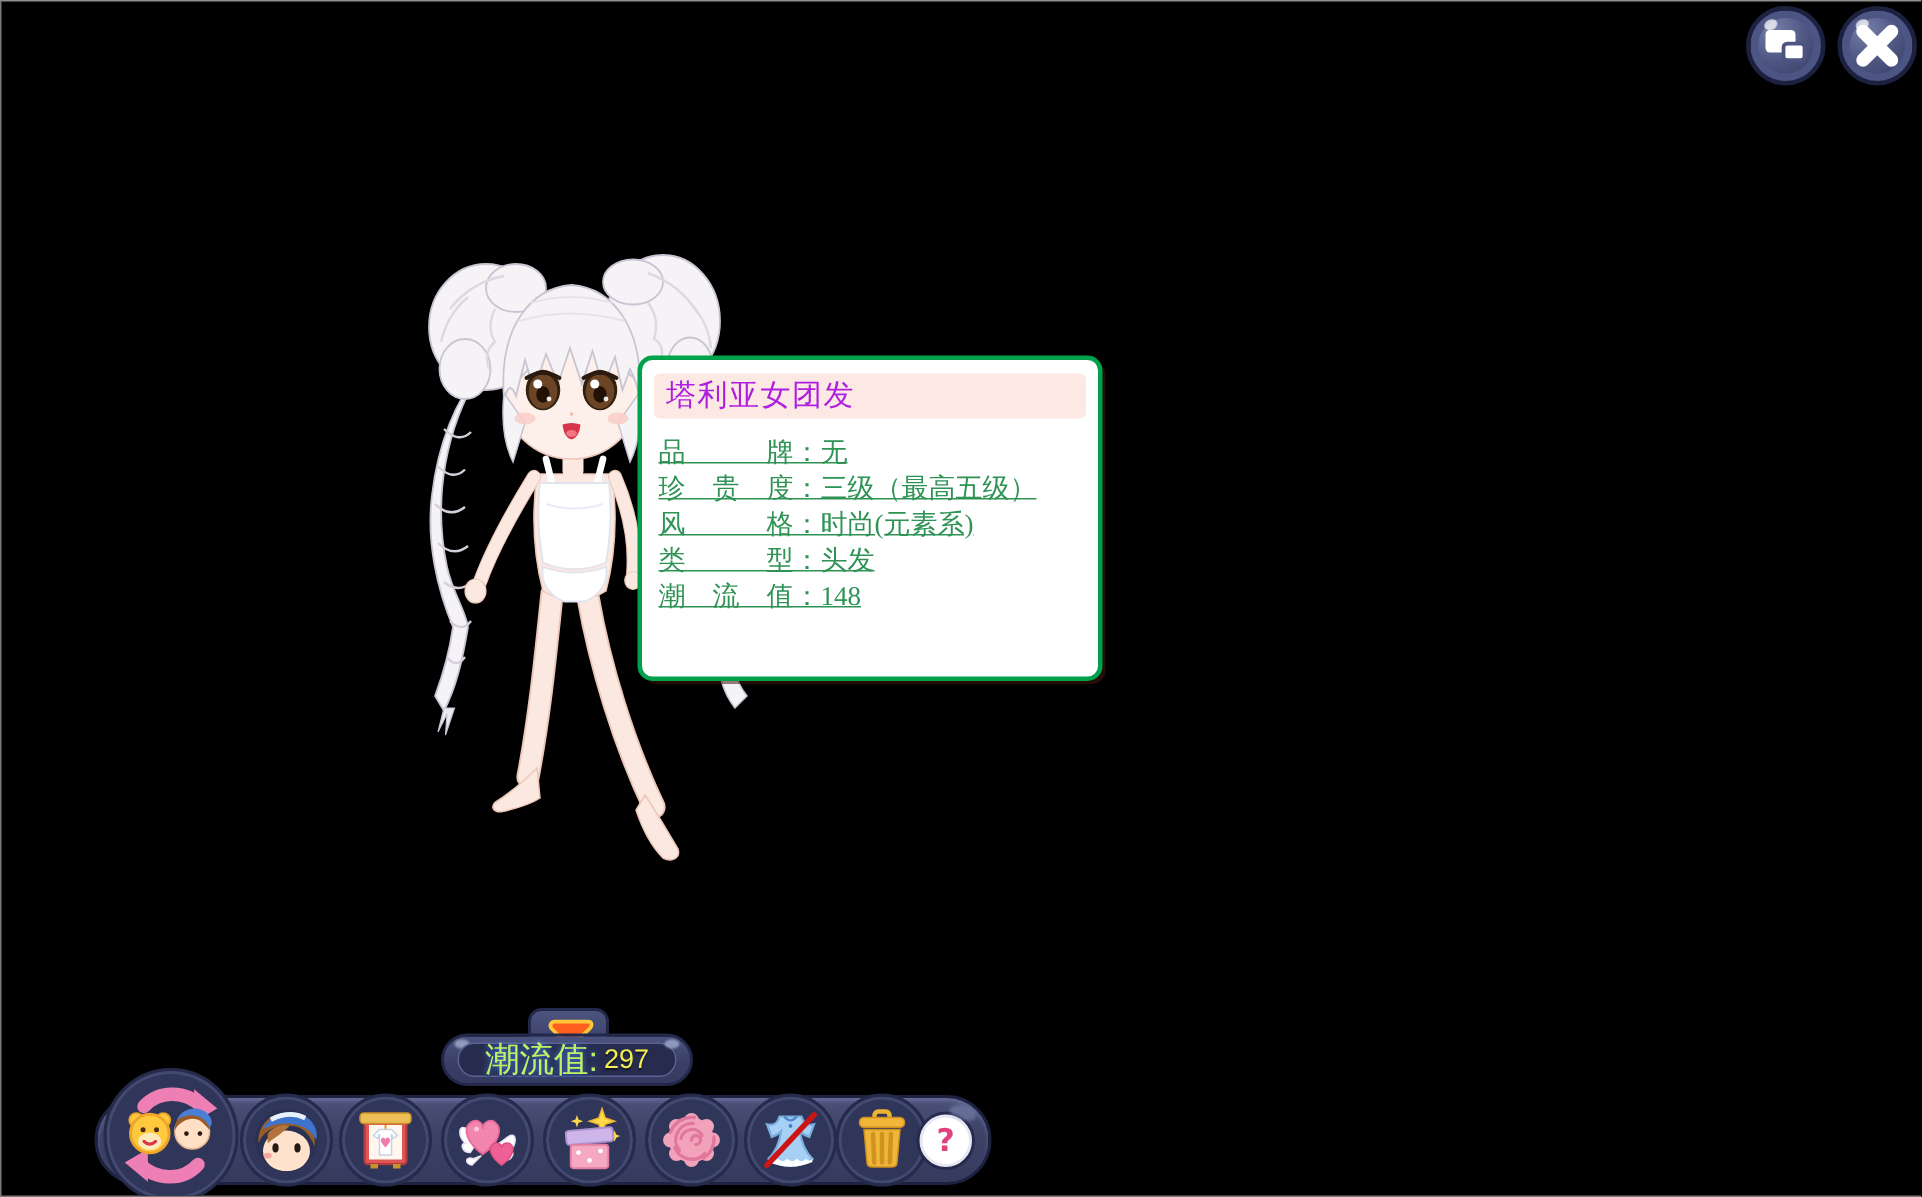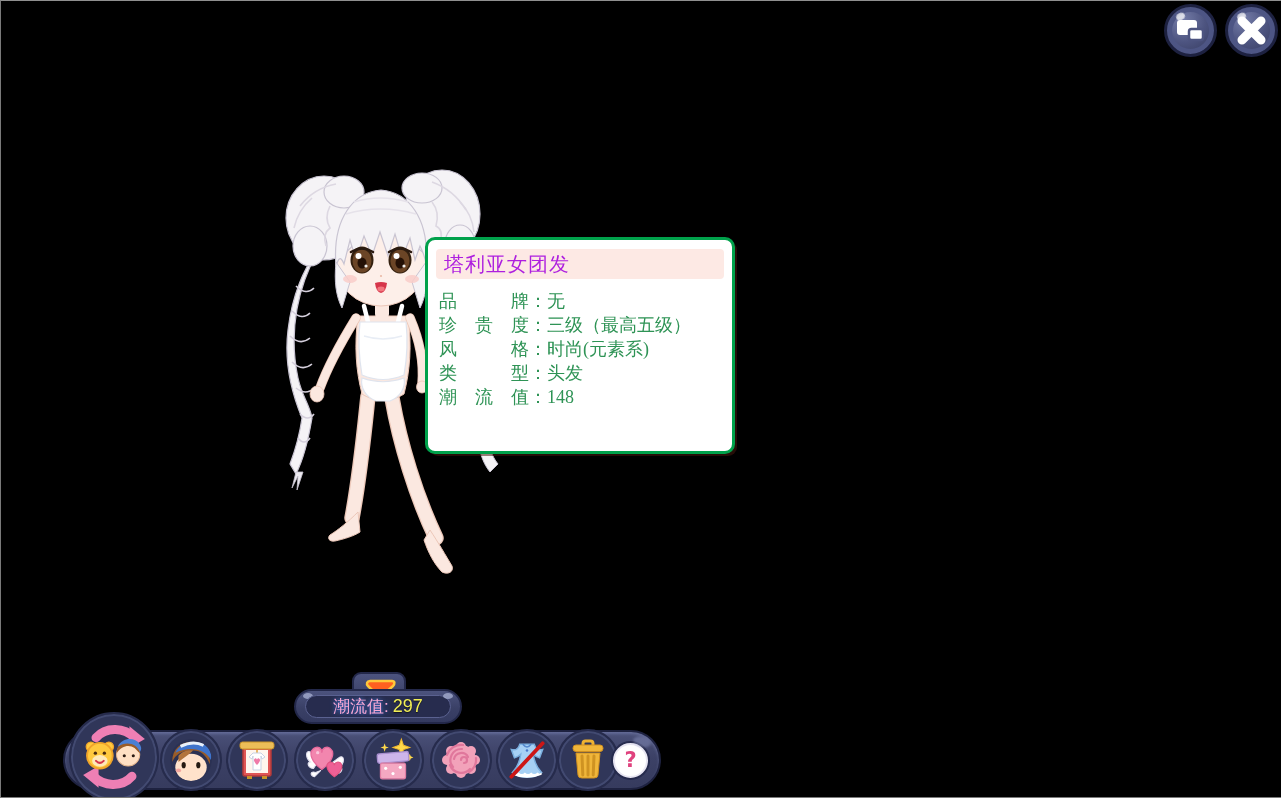--- a/index.html
+++ b/index.html
@@ -38,21 +38,21 @@
     background:#ffffff; border:3px solid #00a14b; border-radius:10px;
     box-shadow: 3px 3px 0 -1px rgba(70,25,15,.55);
     font-family:"Liberation Serif","DejaVu Serif",serif;
   }
   .tooltip-title {
     margin:9px 8px 6px 8px; height:30px; line-height:30px;
     background:#fde9e4; border-radius:4px; padding:0 8px;
     color:#ae1fdf; font-size:20px; letter-spacing:1px;
     white-space:pre; overflow:hidden;font-family:Liberation Serif, serif;
   }
-  .tooltip-body { padding:4px 11px 0 11px; color:#2e9355; font-size:18px; }
+  .tooltip-body { padding:4px 11px 0 11px; color:#2e9355; font-size:18px;text-decoration:underline; }
   .tline { height:24px; line-height:24px; white-space:pre; }
 
   
   .badge { position:absolute; left:293px; top:671px; width:168px; height:52px; }
   .badge-tab {
     position:absolute; left:58px; top:0; width:54px; height:28px;
     background:linear-gradient(#4c537e,#3a4066);
     border:2px solid #23284a; border-radius:9px 9px 6px 6px;
   }
   .badge-tab svg { position:absolute; left:10px; top:2px; }
@@ -67,21 +67,21 @@
     background:rgba(205,215,245,.55); filter:blur(.6px);
   }
   .badge-pill::before { left:7px; }
   .badge-pill::after  { right:7px; }
   .badge-inner {
     position:absolute; left:9px; top:4px; right:9px; bottom:4px;
     background:#272c4e; border:1px solid #5a6190; border-radius:13px;
     display:flex; align-items:center; justify-content:center; gap:4px;
   }
   .badge-label {
-    color:#f9a8d4; font-size:17px;
+    color:#bef264; font-size:23px;
     text-shadow:0 0 4px rgba(90,150,255,.9), 0 1px 2px #16255e;
   }
   .badge-value { color:#f2ef55; font-size:18px; text-shadow:0 1px 1px rgba(0,0,0,.6); }
 
   
   .toolbar {
     position:absolute; left:62px; top:729px; width:598px; height:60px;
     border-radius:30px;
     background:linear-gradient(#4b5179 0%, #3c4166 45%, #363b5e 100%);
     border:2px solid #1e2240;

